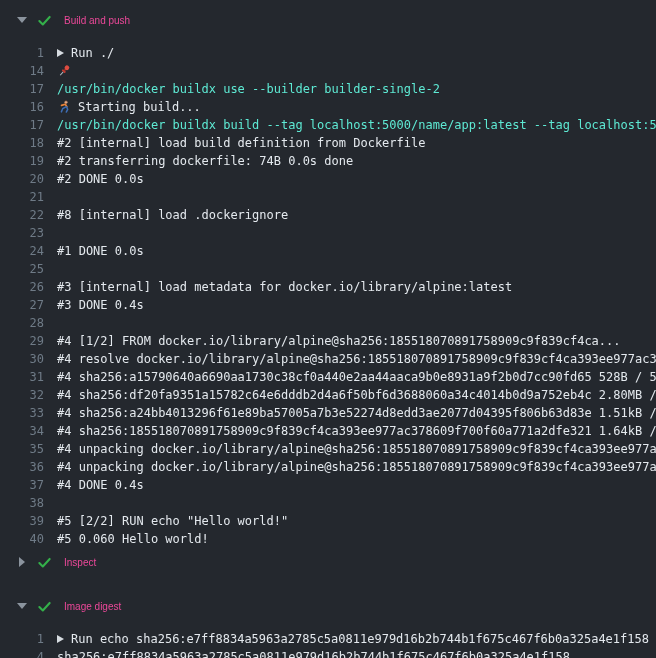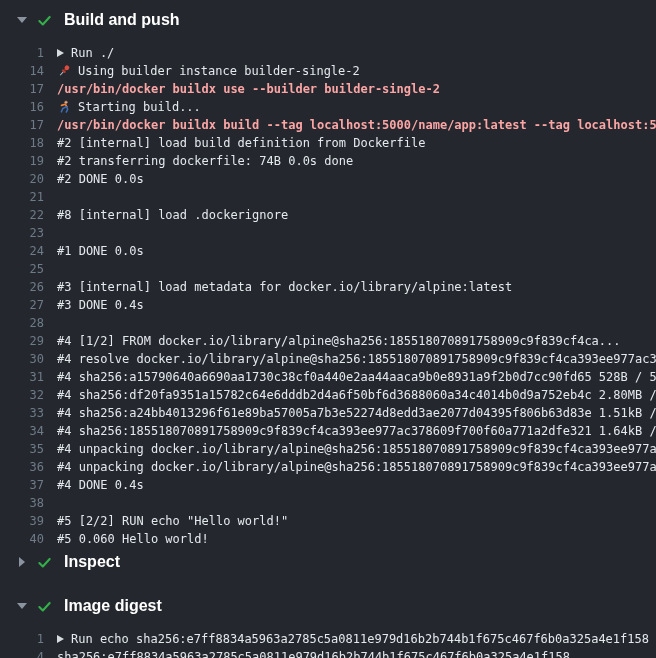--- a/index.html
+++ b/index.html
@@ -16,37 +16,37 @@
     display:flex;align-items:center;
     height:20px;padding-left:16px;
     cursor:pointer;
   }
   .chev-box{width:12px;display:flex;justify-content:center;align-items:center;flex:none;margin-right:8px;}
   .chev-down{width:0;height:0;border-left:5px solid transparent;border-right:5px solid transparent;border-top:6px solid #8b949e;}
   .chev-right{width:0;height:0;border-top:5px solid transparent;border-bottom:5px solid transparent;border-left:6px solid #8b949e;}
   .check-box{width:16px;height:16px;flex:none;margin-right:12px;display:flex;align-items:center;justify-content:center;}
   .section-title{
     font-family:"Liberation Sans",sans-serif;
-    font-weight:700;font-size:16px;color:#ffffff;
+    font-weight:400;font-size:10px;color:#ec4899;
   }
   .section:nth-child(2){margin-top:4px;text-align:center;}
   .section:nth-child(3){margin-top:24px;}
 
   
   .log{margin-top:14px;}
   .row{display:flex;height:18px;line-height:18px;}
   .num{
     width:44px;flex:none;text-align:right;
     font-size:12px;color:#6f7b87;cursor:pointer;
   }
   .content{
     margin-left:13px;white-space:pre;
     font-size:12px;color:#e4e9ee;text-align:center;
   }
-  .content .cmd{color:#fca5a5;font-weight:bold;}
+  .content .cmd{color:#5eead4;font-weight:normal;}
   .garrow{
     display:inline-block;width:0;height:0;
     border-left:7px solid #d7dce1;
     border-top:4.5px solid transparent;
     border-bottom:4.5px solid transparent;
     margin-right:7px;cursor:pointer;
   }
   .icon{display:inline-block;width:14px;height:14px;vertical-align:-3px;margin-right:7px;}
 </style>
 </head>
@@ -72,21 +72,21 @@
         </div>
         <div class="row">
           <span class="num">14</span>
           <span class="content"><span class="icon"><svg viewBox="0 0 16 16" width="14" height="14">
                 <g transform="rotate(42 8 8)">
                   <rect x="7.45" y="9" width="1.1" height="5.5" fill="#b9c0c7"></rect>
                   <rect x="5.6" y="7.2" width="4.8" height="2.1" rx="0.6" fill="#c43b32"></rect>
                   <rect x="7.1" y="3.4" width="1.8" height="4.2" fill="#a83227"></rect>
                   <circle cx="8" cy="3" r="2.7" fill="#dd4c41"></circle>
                 </g>
-              </svg></span><span class="txt">Using builder instance builder-single-2</span></span>
+              </svg></span></span>
         </div>
         <div class="row">
           <span class="num">17</span>
           <span class="content"><span class="cmd">/usr/bin/docker buildx use --builder builder-single-2</span></span>
         </div>
         <div class="row">
           <span class="num">16</span>
           <span class="content"><span class="icon"><svg viewBox="0 0 16 16" width="14" height="14">
                 <circle cx="10.3" cy="2.6" r="1.7" fill="#e3a883"></circle>
                 <path d="M9 1.2 a1.7 1.7 0 0 1 2.6 0.3" stroke="#4e342e" stroke-width="1.1" fill="none"></path>

